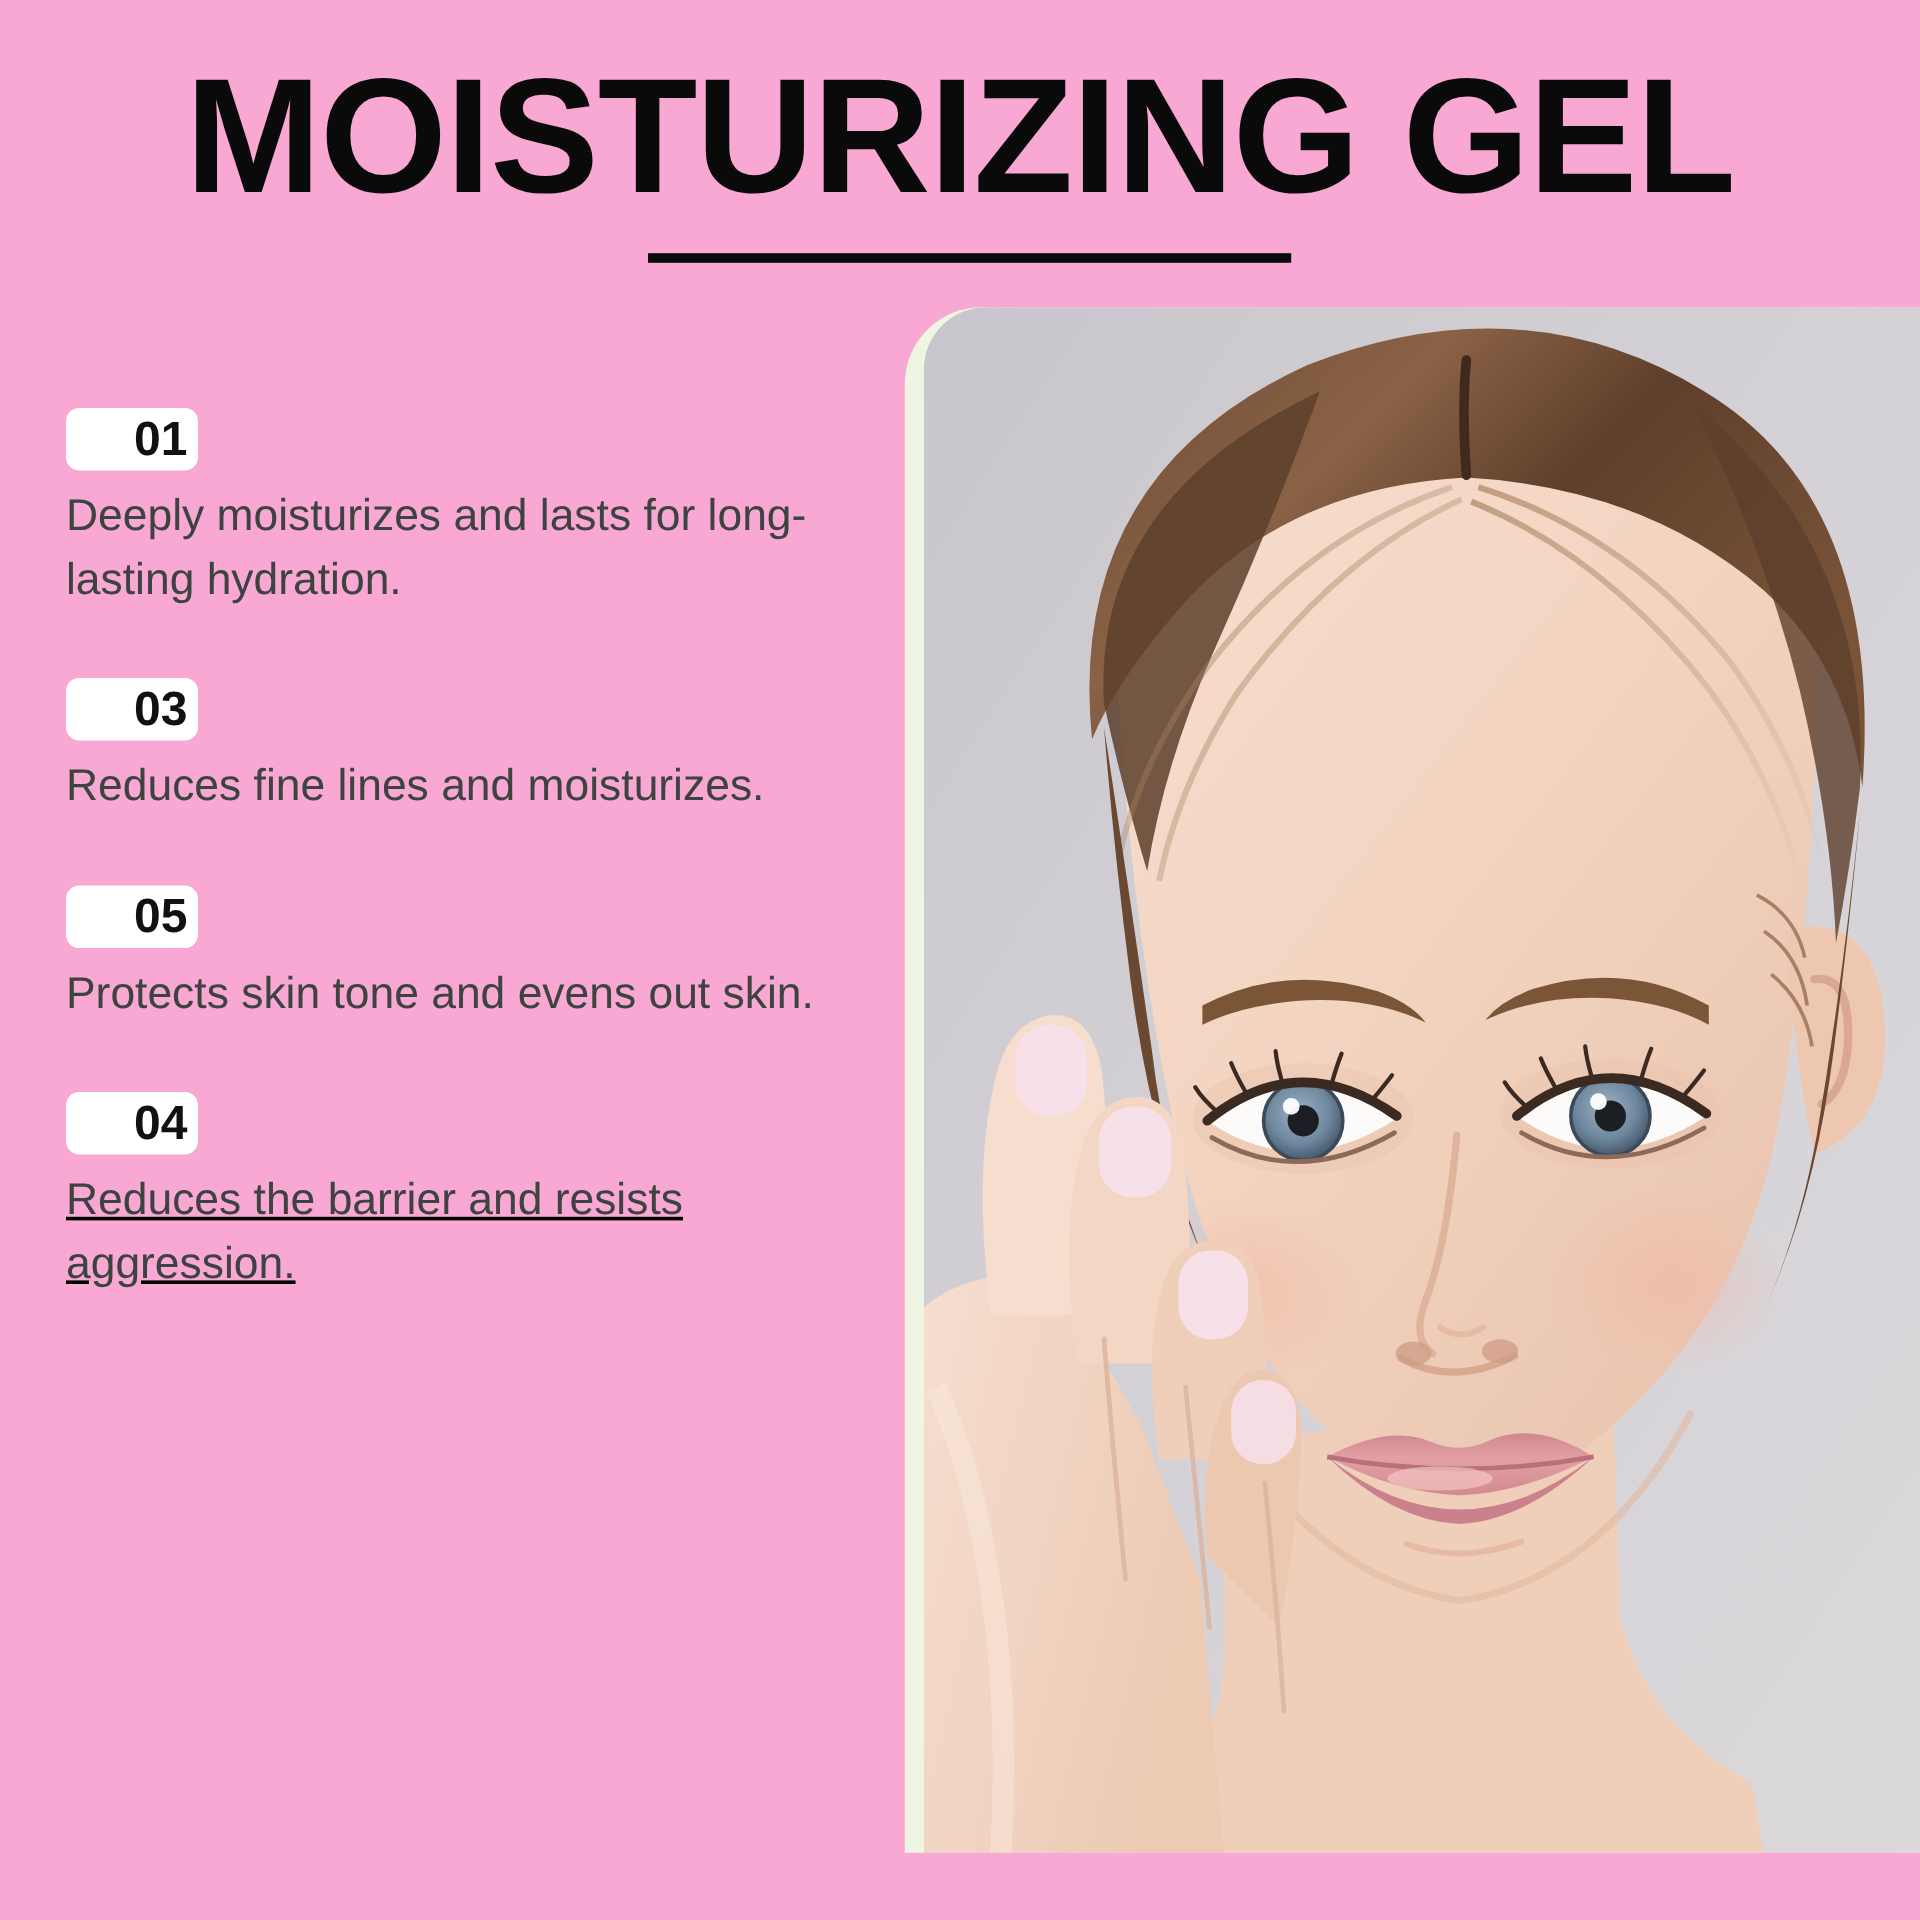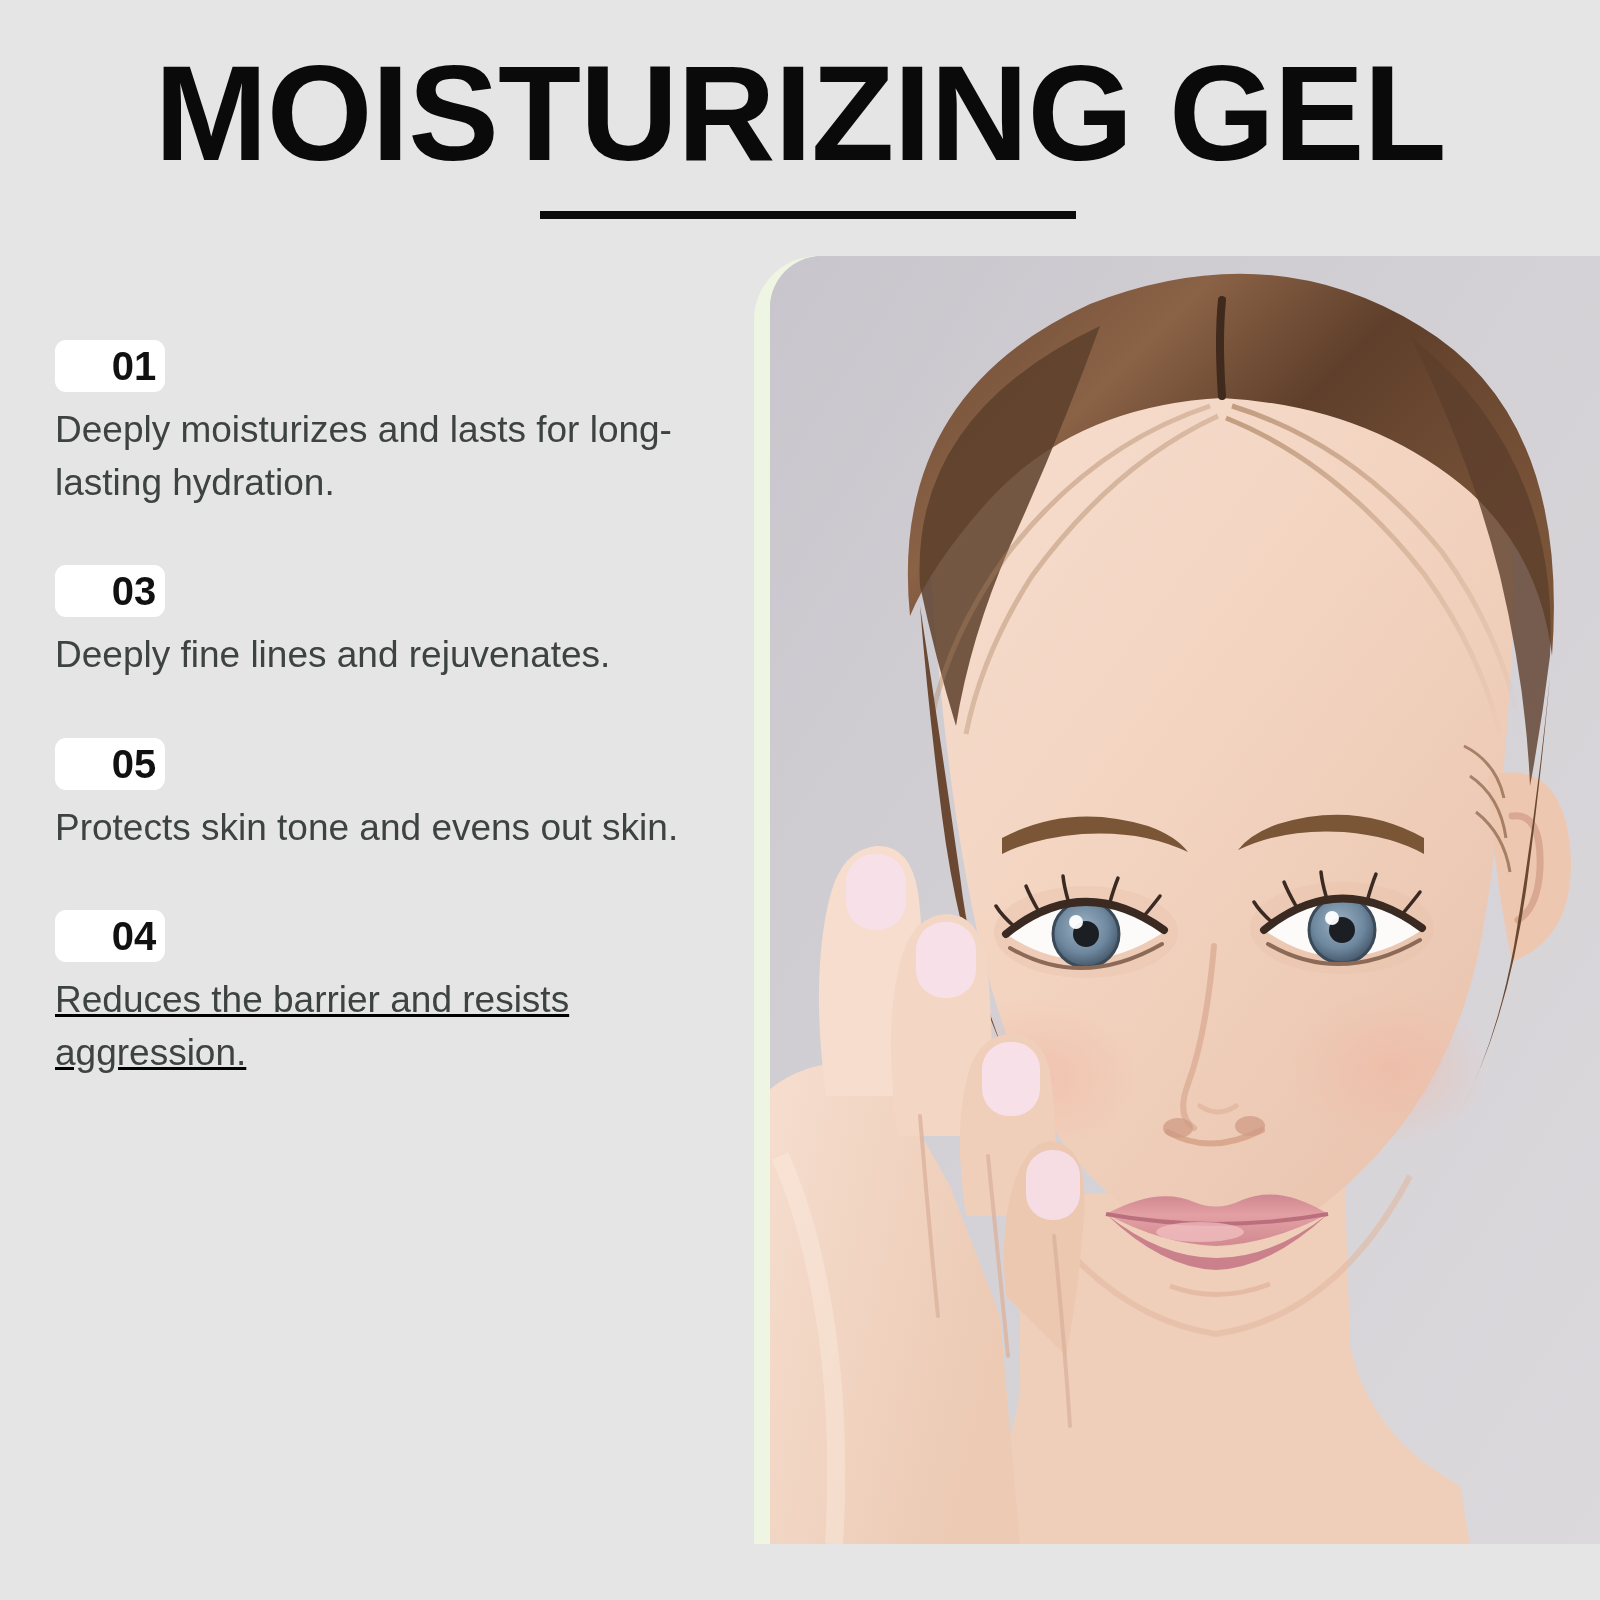--- a/index.html
+++ b/index.html
@@ -10,21 +10,21 @@
     width: 1600px;
     height: 1600px;
     overflow: hidden;
     font-family: "Liberation Sans", sans-serif;
   }
 
   .poster {
     position: relative;
     width: 1600px;
     height: 1600px;
-    background: #e5e5e5;
+    background: #f9a8d4;
     overflow: hidden;
   }
 
   
   .header {
     position: absolute;
     left: 0;
     top: 0;
     width: 1600px;
     height: 250px;
@@ -293,21 +293,21 @@
 
   <div class="features">
 
     <div class="feature">
       <div class="badge">01</div>
       <div class="feature-text">Deeply moisturizes and lasts for long-lasting hydration.</div>
     </div>
 
     <div class="feature">
       <div class="badge">03</div>
-      <div class="feature-text">Deeply fine lines and rejuvenates.</div>
+      <div class="feature-text">Reduces fine lines and moisturizes.</div>
     </div>
 
     <div class="feature">
       <div class="badge">05</div>
       <div class="feature-text">Protects skin tone and evens out skin.</div>
     </div>
 
     <div class="feature">
       <div class="badge">04</div>
       <div class="feature-text">Reduces the barrier and resists aggression.</div>

